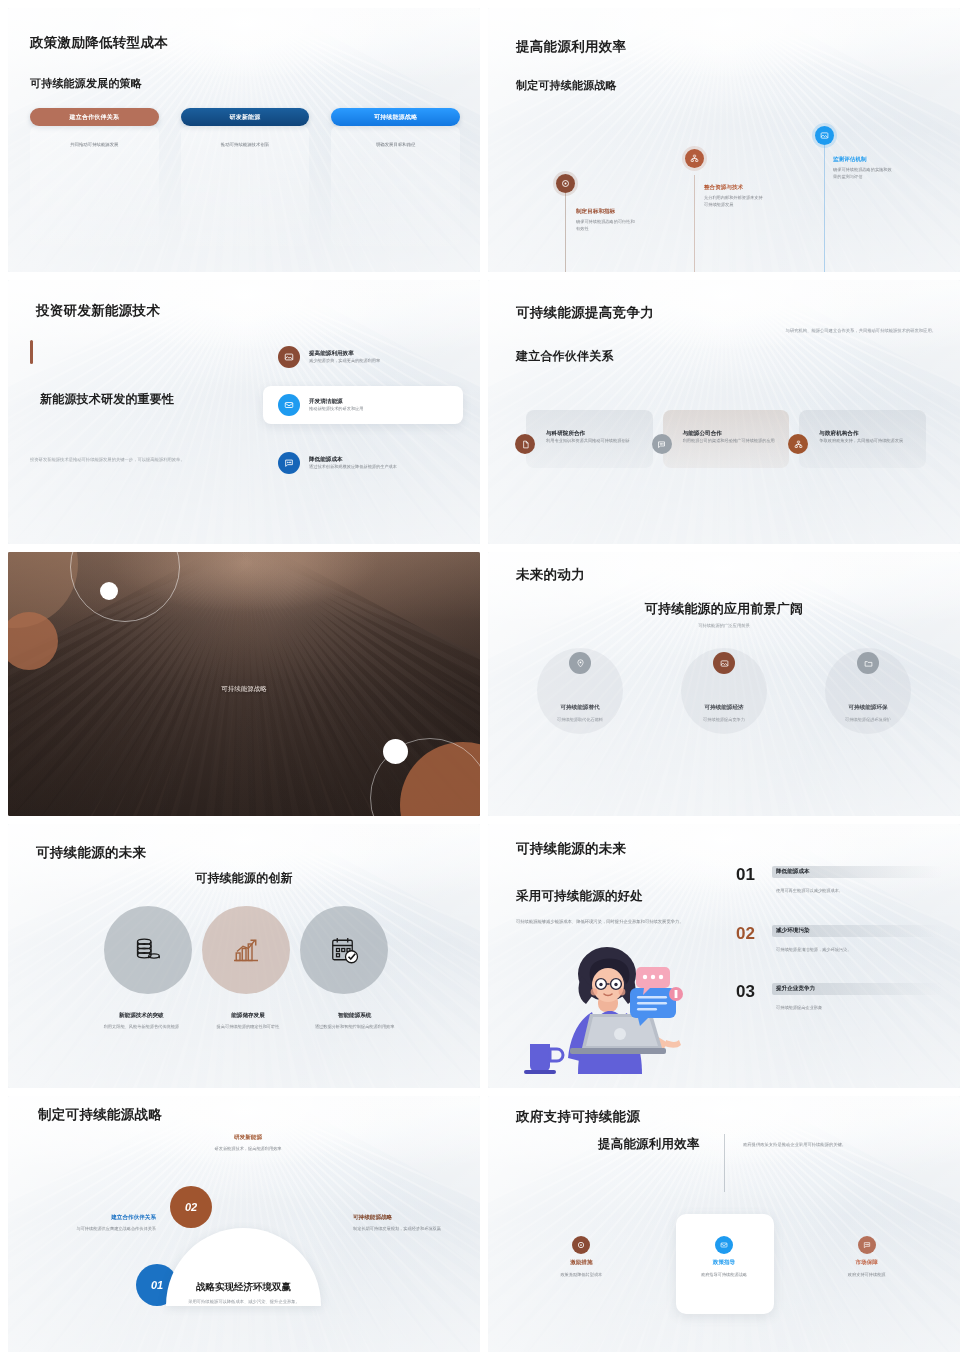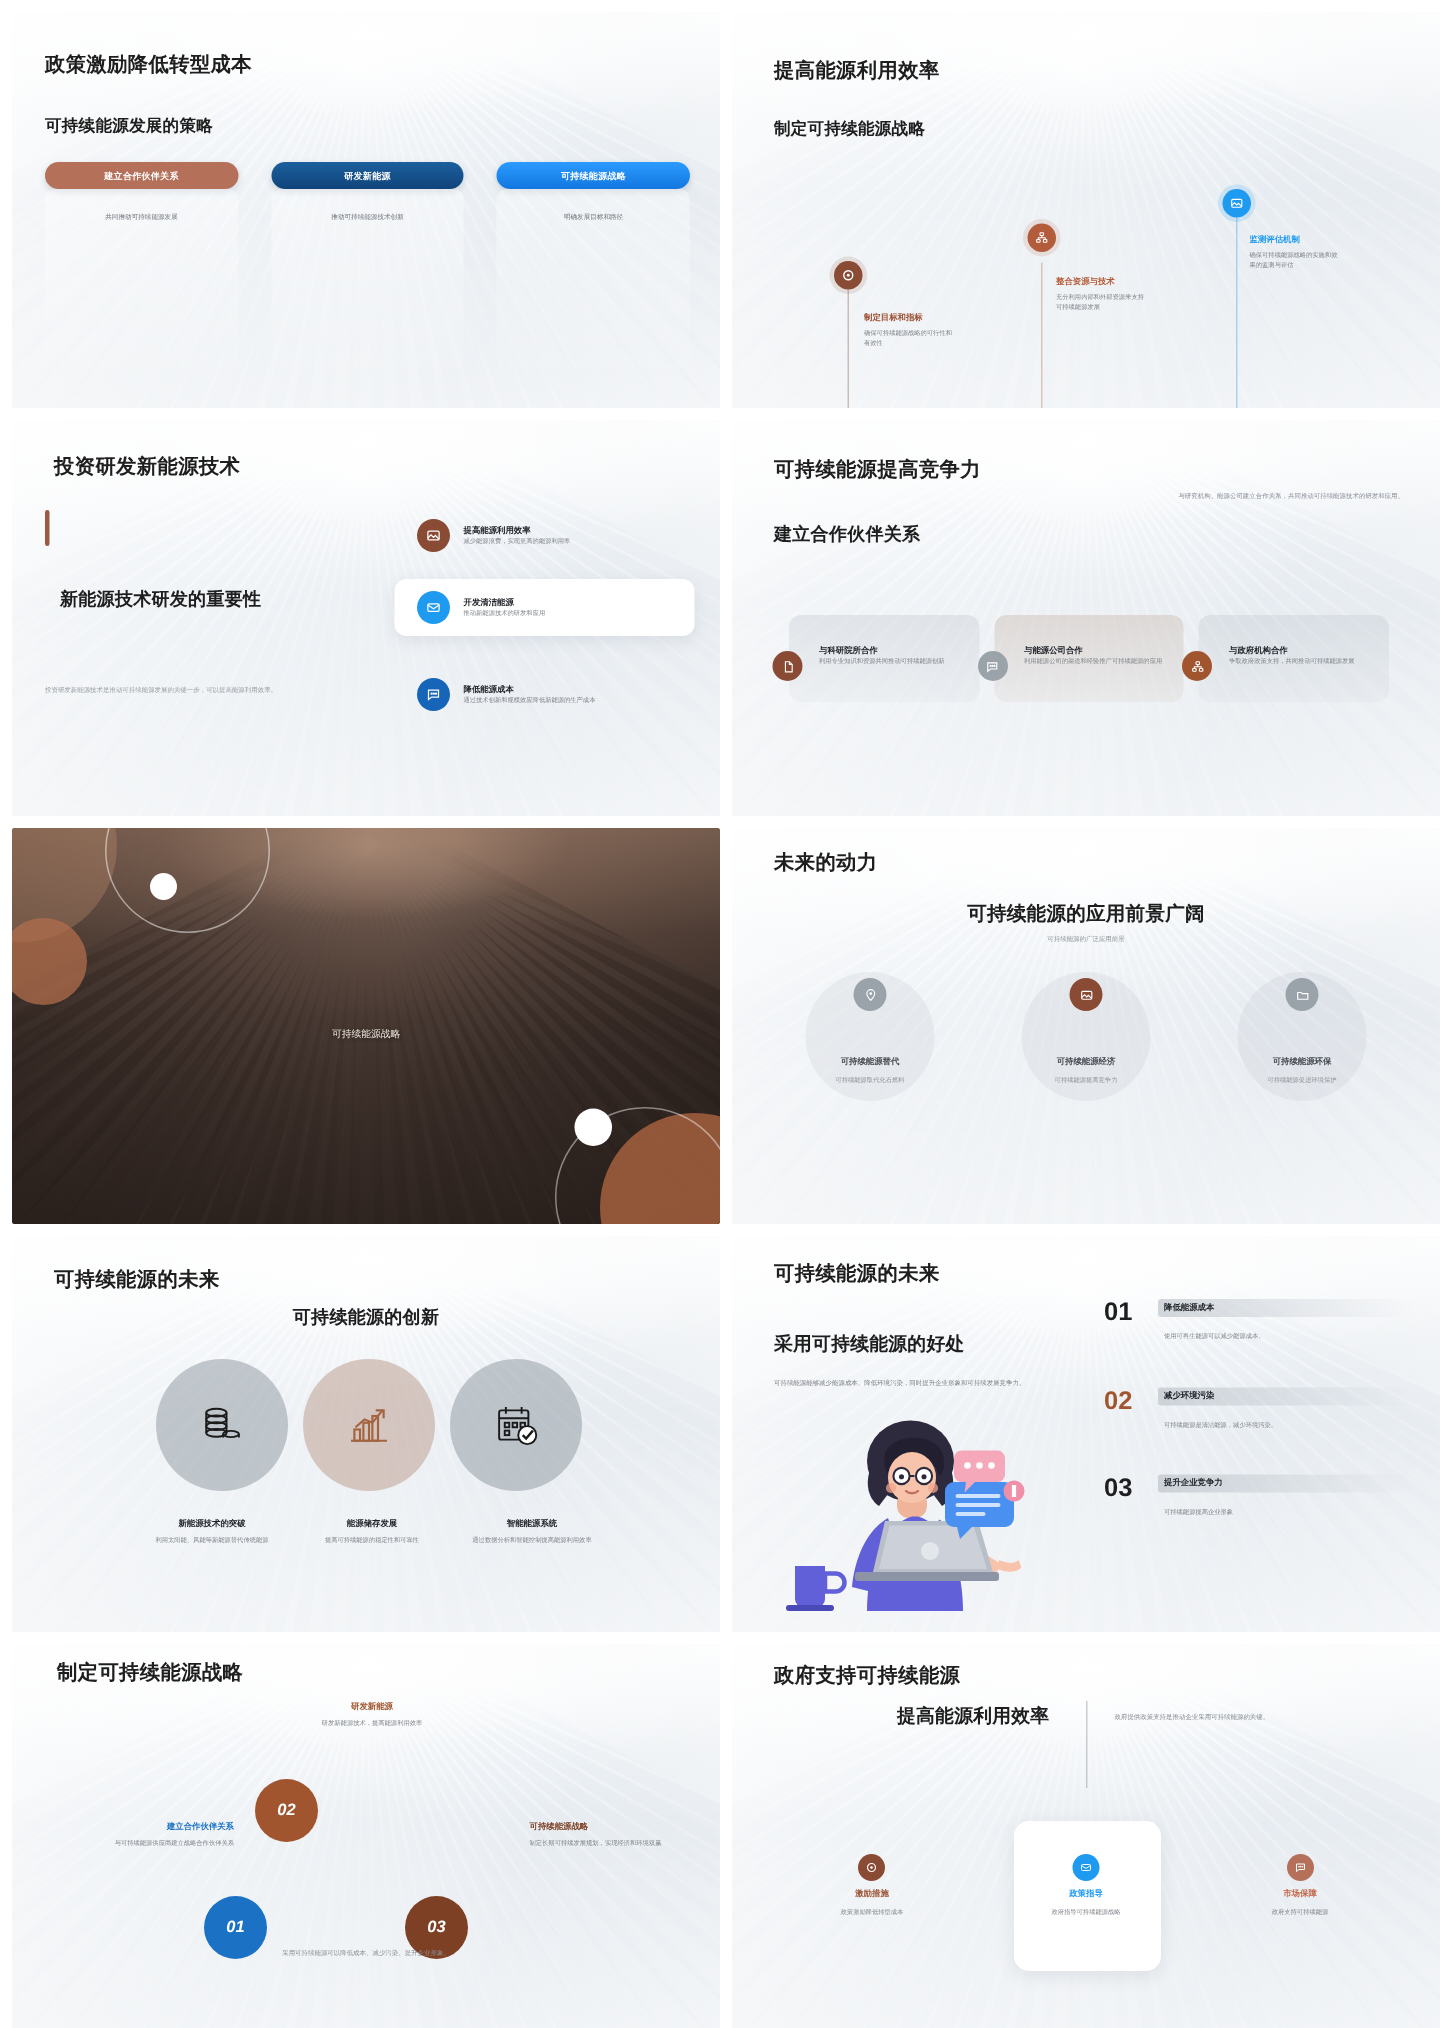--- a/index.html
+++ b/index.html
@@ -1334,20 +1334,23 @@
 
       <div style="position:absolute; left:345px; top:118px; width:110px;">
         <div class="itm-t" style="color:#7d4024;">可持续能源战略</div>
         <div class="itm-d" style="margin-top:4px;">制定长期可持续发展规划，实现经济和环境双赢</div>
       </div>
 
       <div class="s9-stage">
         <div class="s9-b" style="left:52px; top:20px; background:#a0552f;">02</div>
         <div class="s9-b" style="left:18px; top:98px; background:#1b72c4;">01</div>
         <div class="s9-b" style="left:152px; top:98px; background:#7d4024;">03</div>
+        <div class="s9-dome">
+          <div style="font-size:9.5px; font-weight:bold; color:#1e1e1e;">战略实现经济环境双赢</div>
+        </div>
       </div>
 
       <div class="tiny" style="position:absolute; left:0; right:0; top:203px; text-align:center; color:#8b9198;">采用可持续能源可以降低成本、减少污染、提升企业形象。</div>
     </div>
   </section>
 
   <section class="slide">
     <div class="bg">
       <div class="sky"></div>
         <div class="rays" id="rays10">

